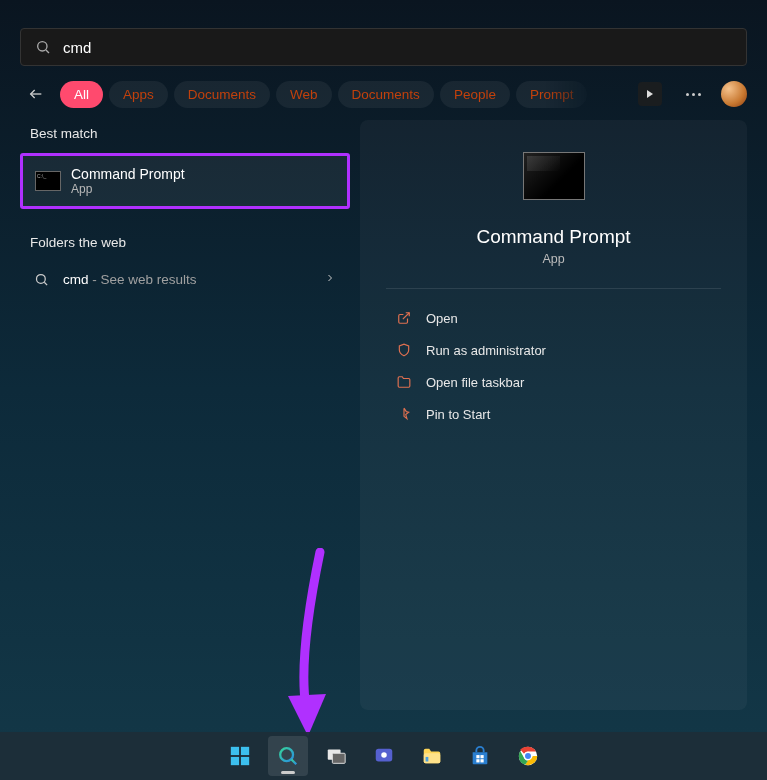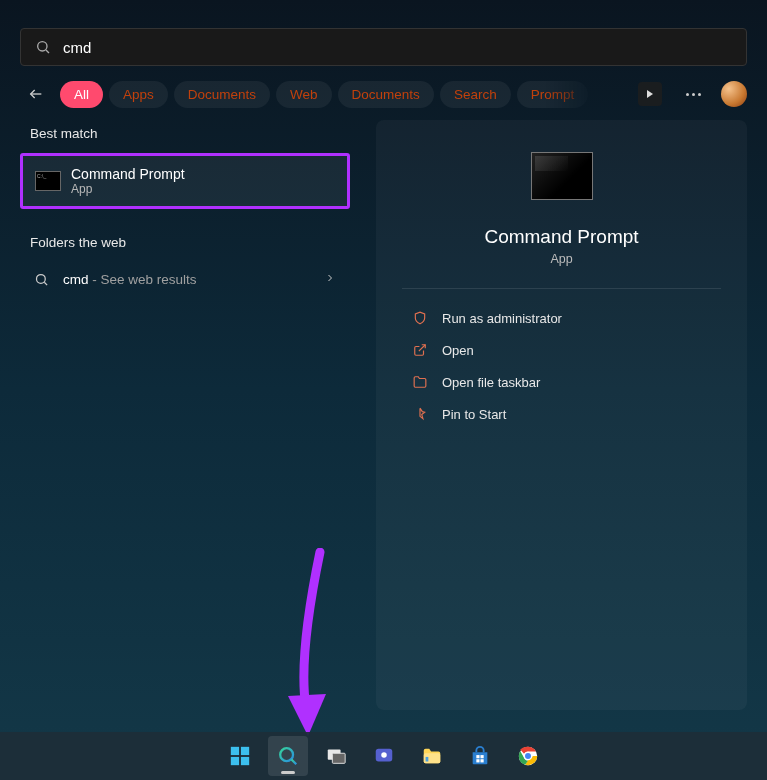--- a/index.html
+++ b/index.html
@@ -95,21 +95,21 @@
     }
     .more-icon span { width: 3px; height: 3px; background: #ccc; border-radius: 50%; }
     .avatar {
       width: 26px; height: 26px;
       border-radius: 50%;
       background: radial-gradient(circle at 30% 30%, #f5c28c, #c87830 60%, #8a3a10);
     }
     .content {
       display: flex;
       padding: 0 20px;
-      gap: 26px;
+      gap: 10px;
       height: 590px;
     }
     .left-col { flex: 0 0 330px; }
     .section-title {
       font-size: 13.5px;
       color: #e8e8e8;
       padding: 6px 10px 12px 10px;
     }
     .best-item {
       background: rgba(255,255,255,0.06);
@@ -219,21 +219,21 @@
         <line x1="20" y1="12" x2="4" y2="12"></line>
         <polyline points="10 18 4 12 10 6"></polyline>
       </svg>
   </div>
   <div class="chips">
     <div class="chip active">All</div>
     <div class="chip">Apps</div>
     <div class="chip">Documents</div>
     <div class="chip">Web</div>
     <div class="chip">Documents</div>
-    <div class="chip">Search</div>
+    <div class="chip">People</div>
     <div class="chip">Prompt</div>
   </div>
   <div class="scroll-right">
     <svg width="10" height="10" viewBox="0 0 10 10">
         <path d="M2 1 L8 5 L2 9 Z" fill="#ddd"></path>
       </svg>
   </div>
   <div class="row-right">
     <div class="more-icon">
         <span></span>
@@ -271,34 +271,34 @@
 
   <div class="right-col">
     <div class="cmd-thumb-large"></div>
     <div class="detail-title">Command Prompt</div>
     <div class="detail-sub">App</div>
     <div class="divider"></div>
     <div class="actions">
       <div class="action">
         <span class="action-icon">
             <svg width="14" height="14" viewBox="0 0 24 24" fill="none" stroke="currentColor" stroke-width="2">
-              <path d="M12 22s8-4 8-10V5l-8-3-8 3v7c0 6 8 10 8 10z"></path>
-            </svg>
-          </span>
-        <span>Run as administrator</span>
-      </div>
-      <div class="action">
-        <span class="action-icon">
-            <svg width="14" height="14" viewBox="0 0 24 24" fill="none" stroke="currentColor" stroke-width="2">
               <path d="M18 13v6a2 2 0 0 1-2 2H5a2 2 0 0 1-2-2V8a2 2 0 0 1 2-2h6"></path>
               <polyline points="15 3 21 3 21 9"></polyline>
               <line x1="10" y1="14" x2="21" y2="3"></line>
             </svg>
           </span>
         <span>Open</span>
+      </div>
+      <div class="action">
+        <span class="action-icon">
+            <svg width="14" height="14" viewBox="0 0 24 24" fill="none" stroke="currentColor" stroke-width="2">
+              <path d="M12 22s8-4 8-10V5l-8-3-8 3v7c0 6 8 10 8 10z"></path>
+            </svg>
+          </span>
+        <span>Run as administrator</span>
       </div>
       <div class="action">
         <span class="action-icon">
             <svg width="14" height="14" viewBox="0 0 24 24" fill="none" stroke="currentColor" stroke-width="2">
               <path d="M22 19a2 2 0 0 1-2 2H4a2 2 0 0 1-2-2V5a2 2 0 0 1 2-2h5l2 3h9a2 2 0 0 1 2 2z"></path>
             </svg>
           </span>
         <span>Open file taskbar</span>
       </div>
       <div class="action">

